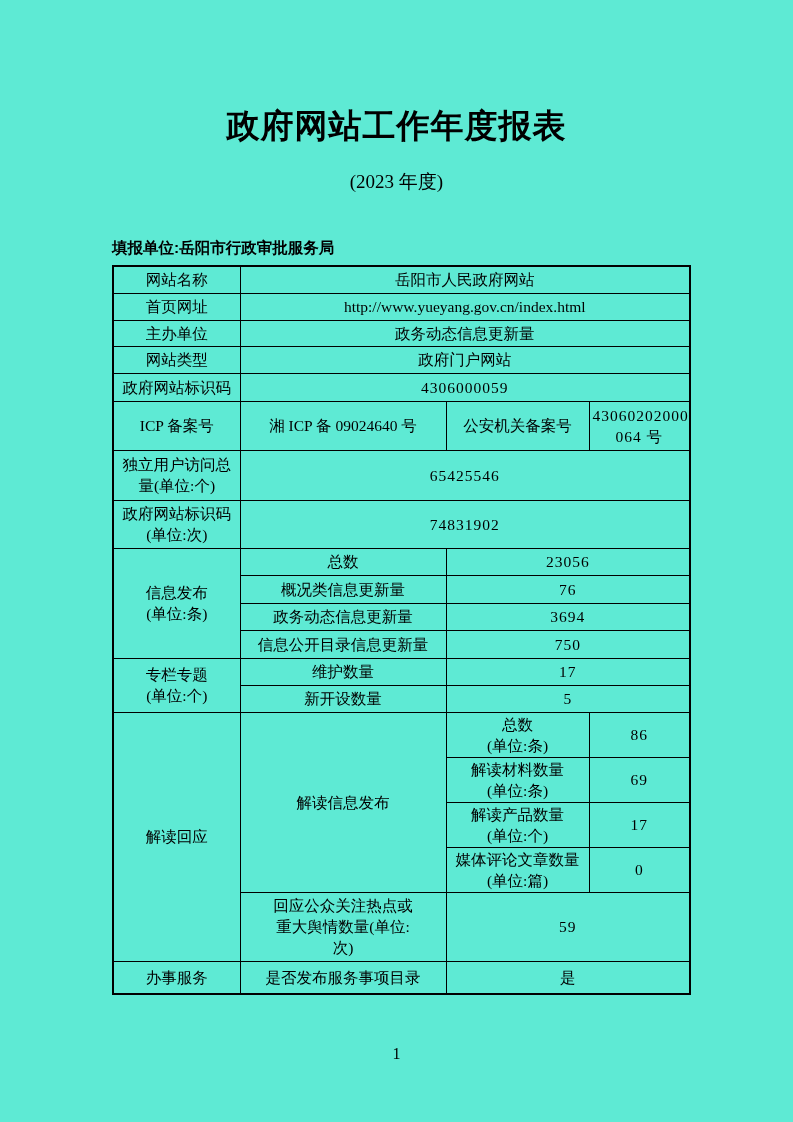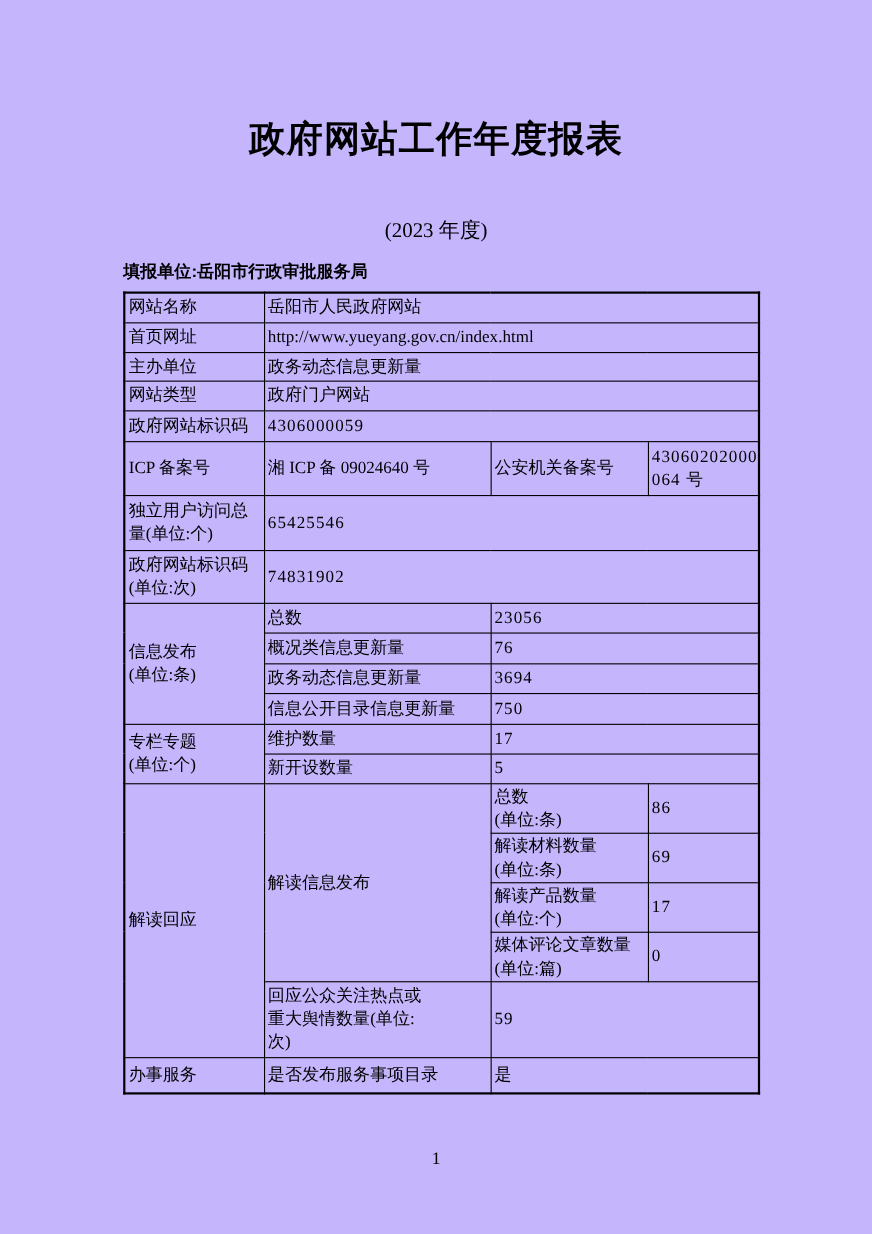--- a/index.html
+++ b/index.html
@@ -1,41 +1,41 @@
 <!DOCTYPE html>
 <html><head>
 <meta charset="utf-8">
 <style>
   html,body { margin:0; padding:0; background:#ffffff; }
   .page {
-    position:relative; width:793px; height:1122px; background:#c4b5fd;
+    position:relative; width:793px; height:1122px; background:#5eead4;
     font-family:"Liberation Serif", serif; color:#000; overflow:hidden;
   }
   .doc-title {
     position:absolute; top:106px; left:0; width:100%;
     text-align:center; font-family:"Liberation Sans", sans-serif;
     font-weight:bold; font-size:33px; line-height:40px; letter-spacing:1px;
   }
   .doc-subtitle {
     position:absolute; top:169px; left:0; width:100%;
-    text-align:center; font-size:19px; line-height:26px;margin-top:28px;
+    text-align:center; font-size:19px; line-height:26px;
   }
   .filing-unit {
     position:absolute; top:238px; left:112px;
     font-family:Liberation Sans, sans-serif; font-weight:bold;
     font-size:15.5px; line-height:20px;
   }
   table.report {
     position:absolute; left:112px; top:265px; width:577px;
     border-collapse:collapse; table-layout:fixed;
     border:2px solid #000;
   }
   table.report td {
     border:1px solid #000;
-    vertical-align:middle;
+    text-align:center; vertical-align:middle;
     font-size:15.5px; line-height:21px;
     padding:1px 3px; white-space:pre-line; overflow:hidden;font-family:Liberation Serif, serif;
   }
   td.mono { font-family:"DejaVu Sans Mono", monospace; font-size:14.5px; letter-spacing:0px; }
   td.num  { letter-spacing:1px; }
   tr.h26{height:26px} tr.h27{height:27px} tr.h28{height:28px}
   tr.h44{height:44px} tr.h45{height:45px} tr.h47{height:33px}
   tr.h48{height:48px} tr.h49{height:49px} tr.h50{height:50px}
   tr.h69{height:69px}
   td.va-bottom { vertical-align:bottom; padding-bottom:4px; }

